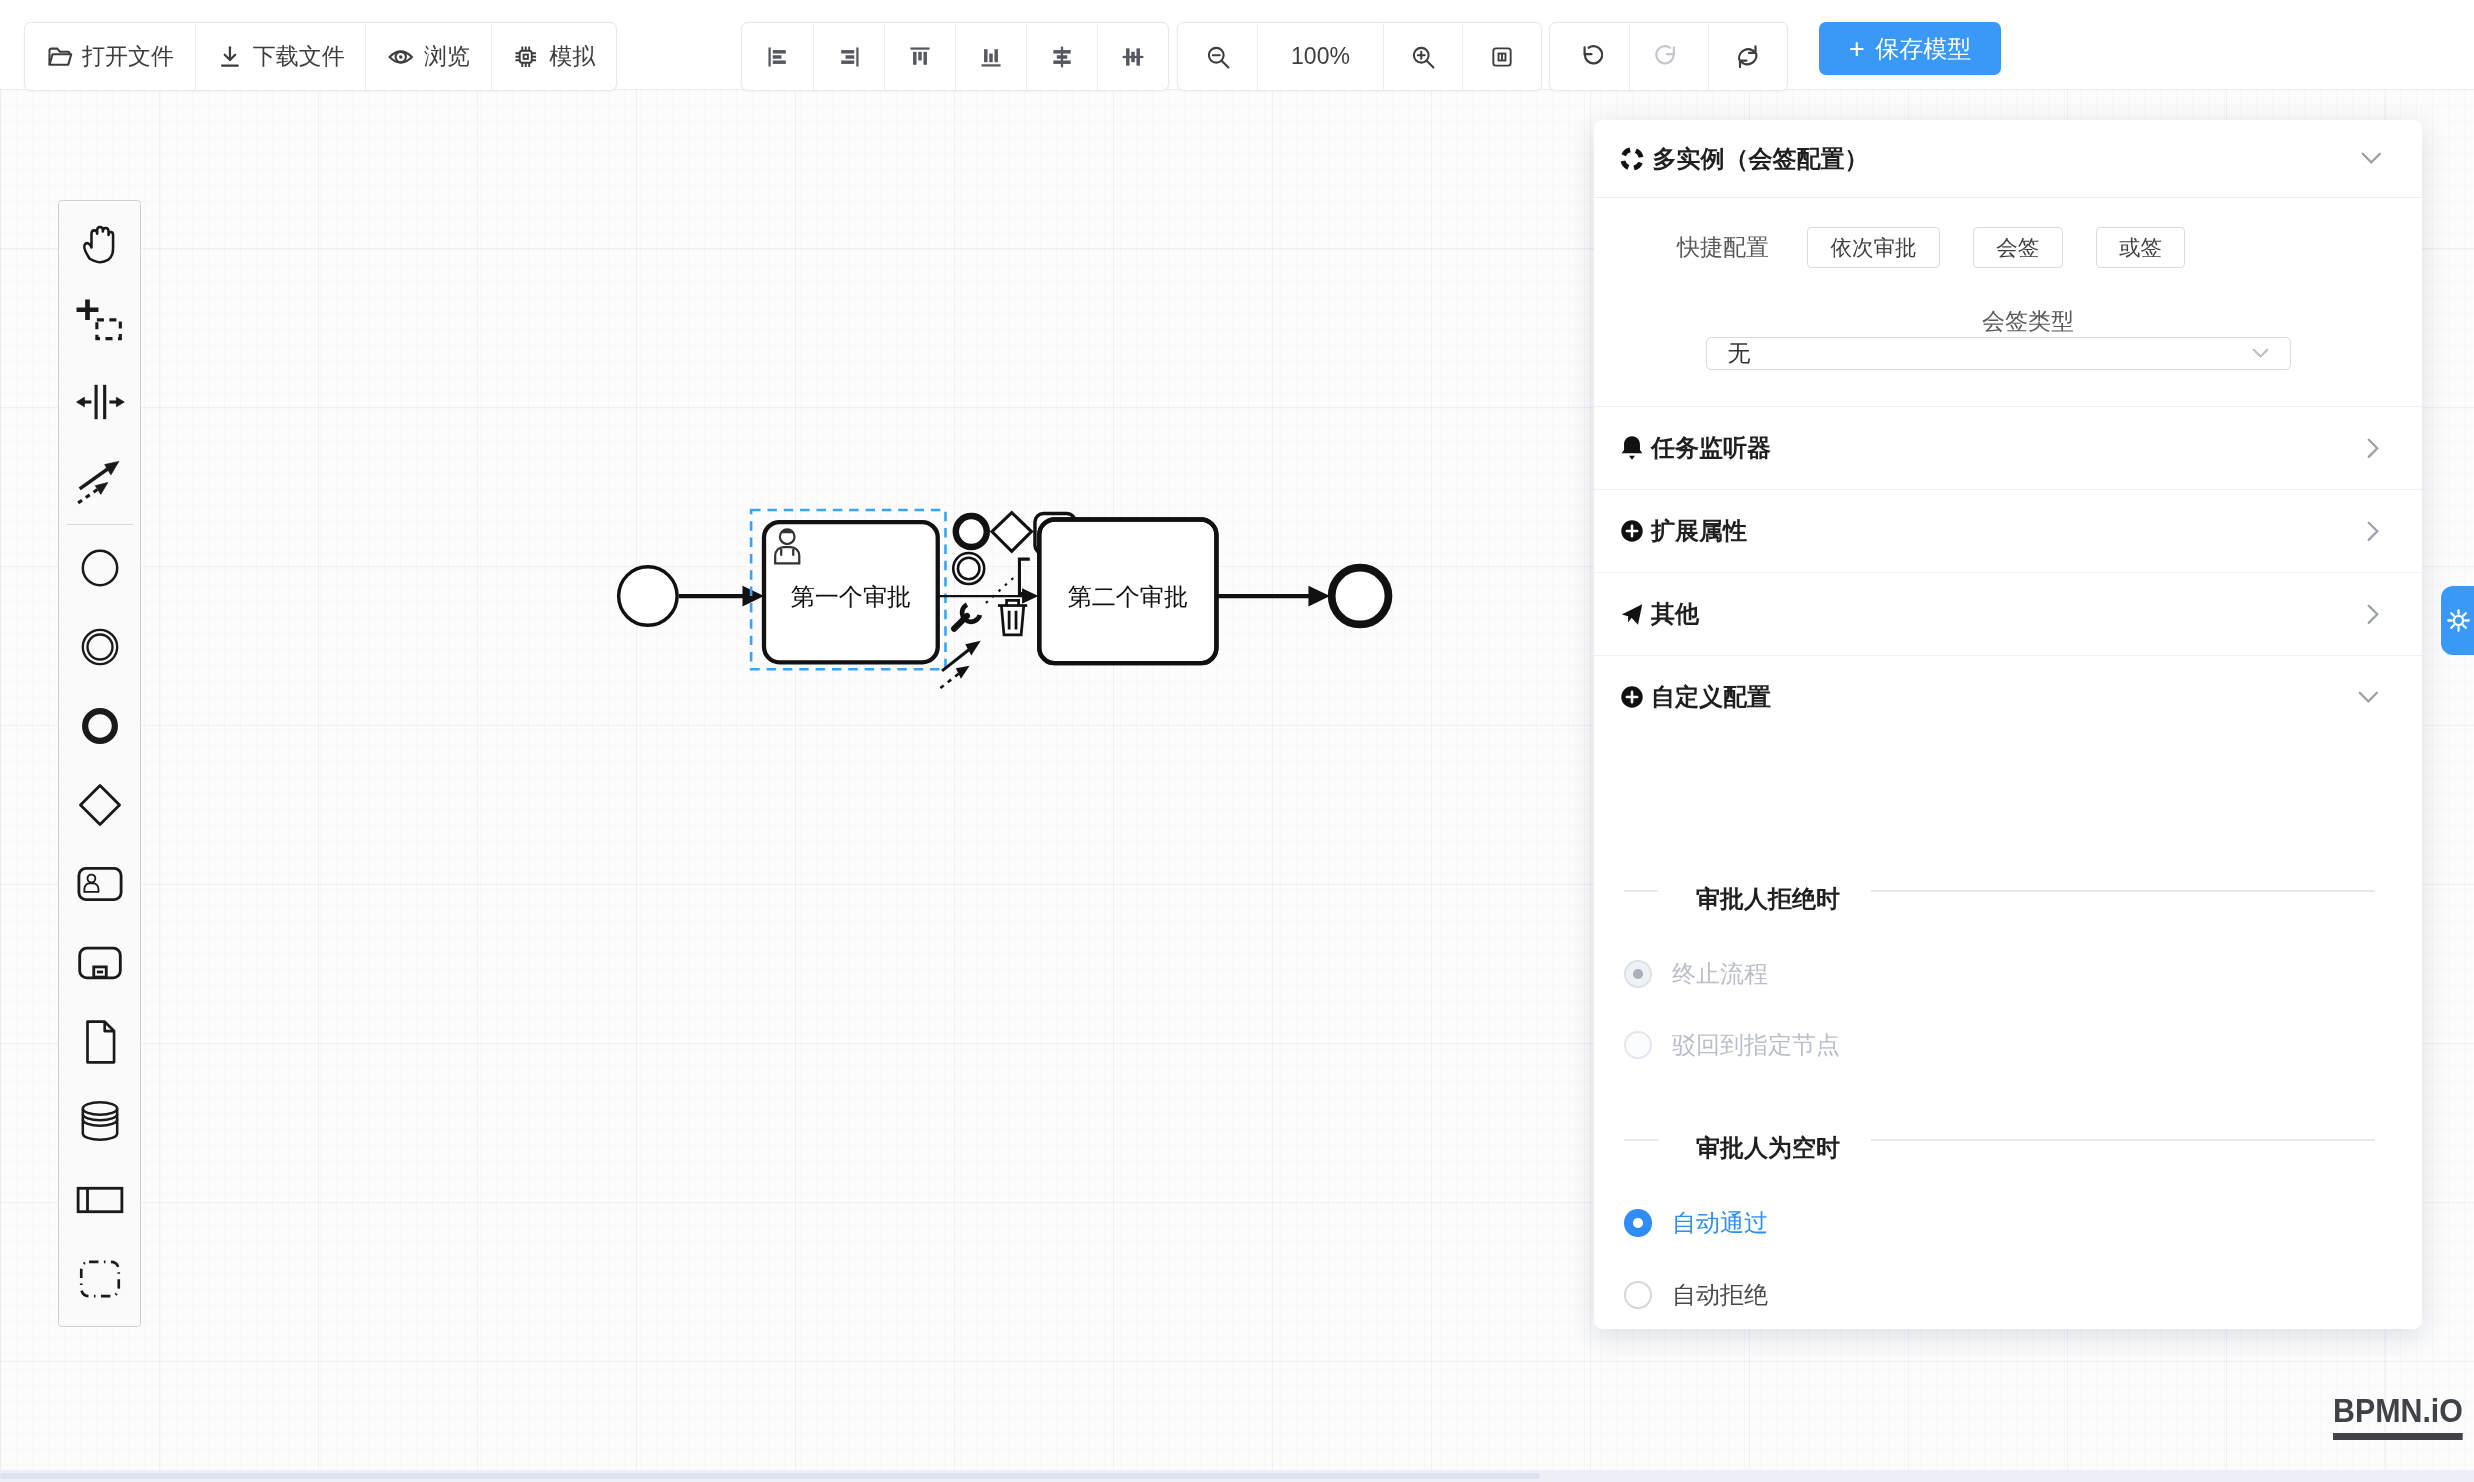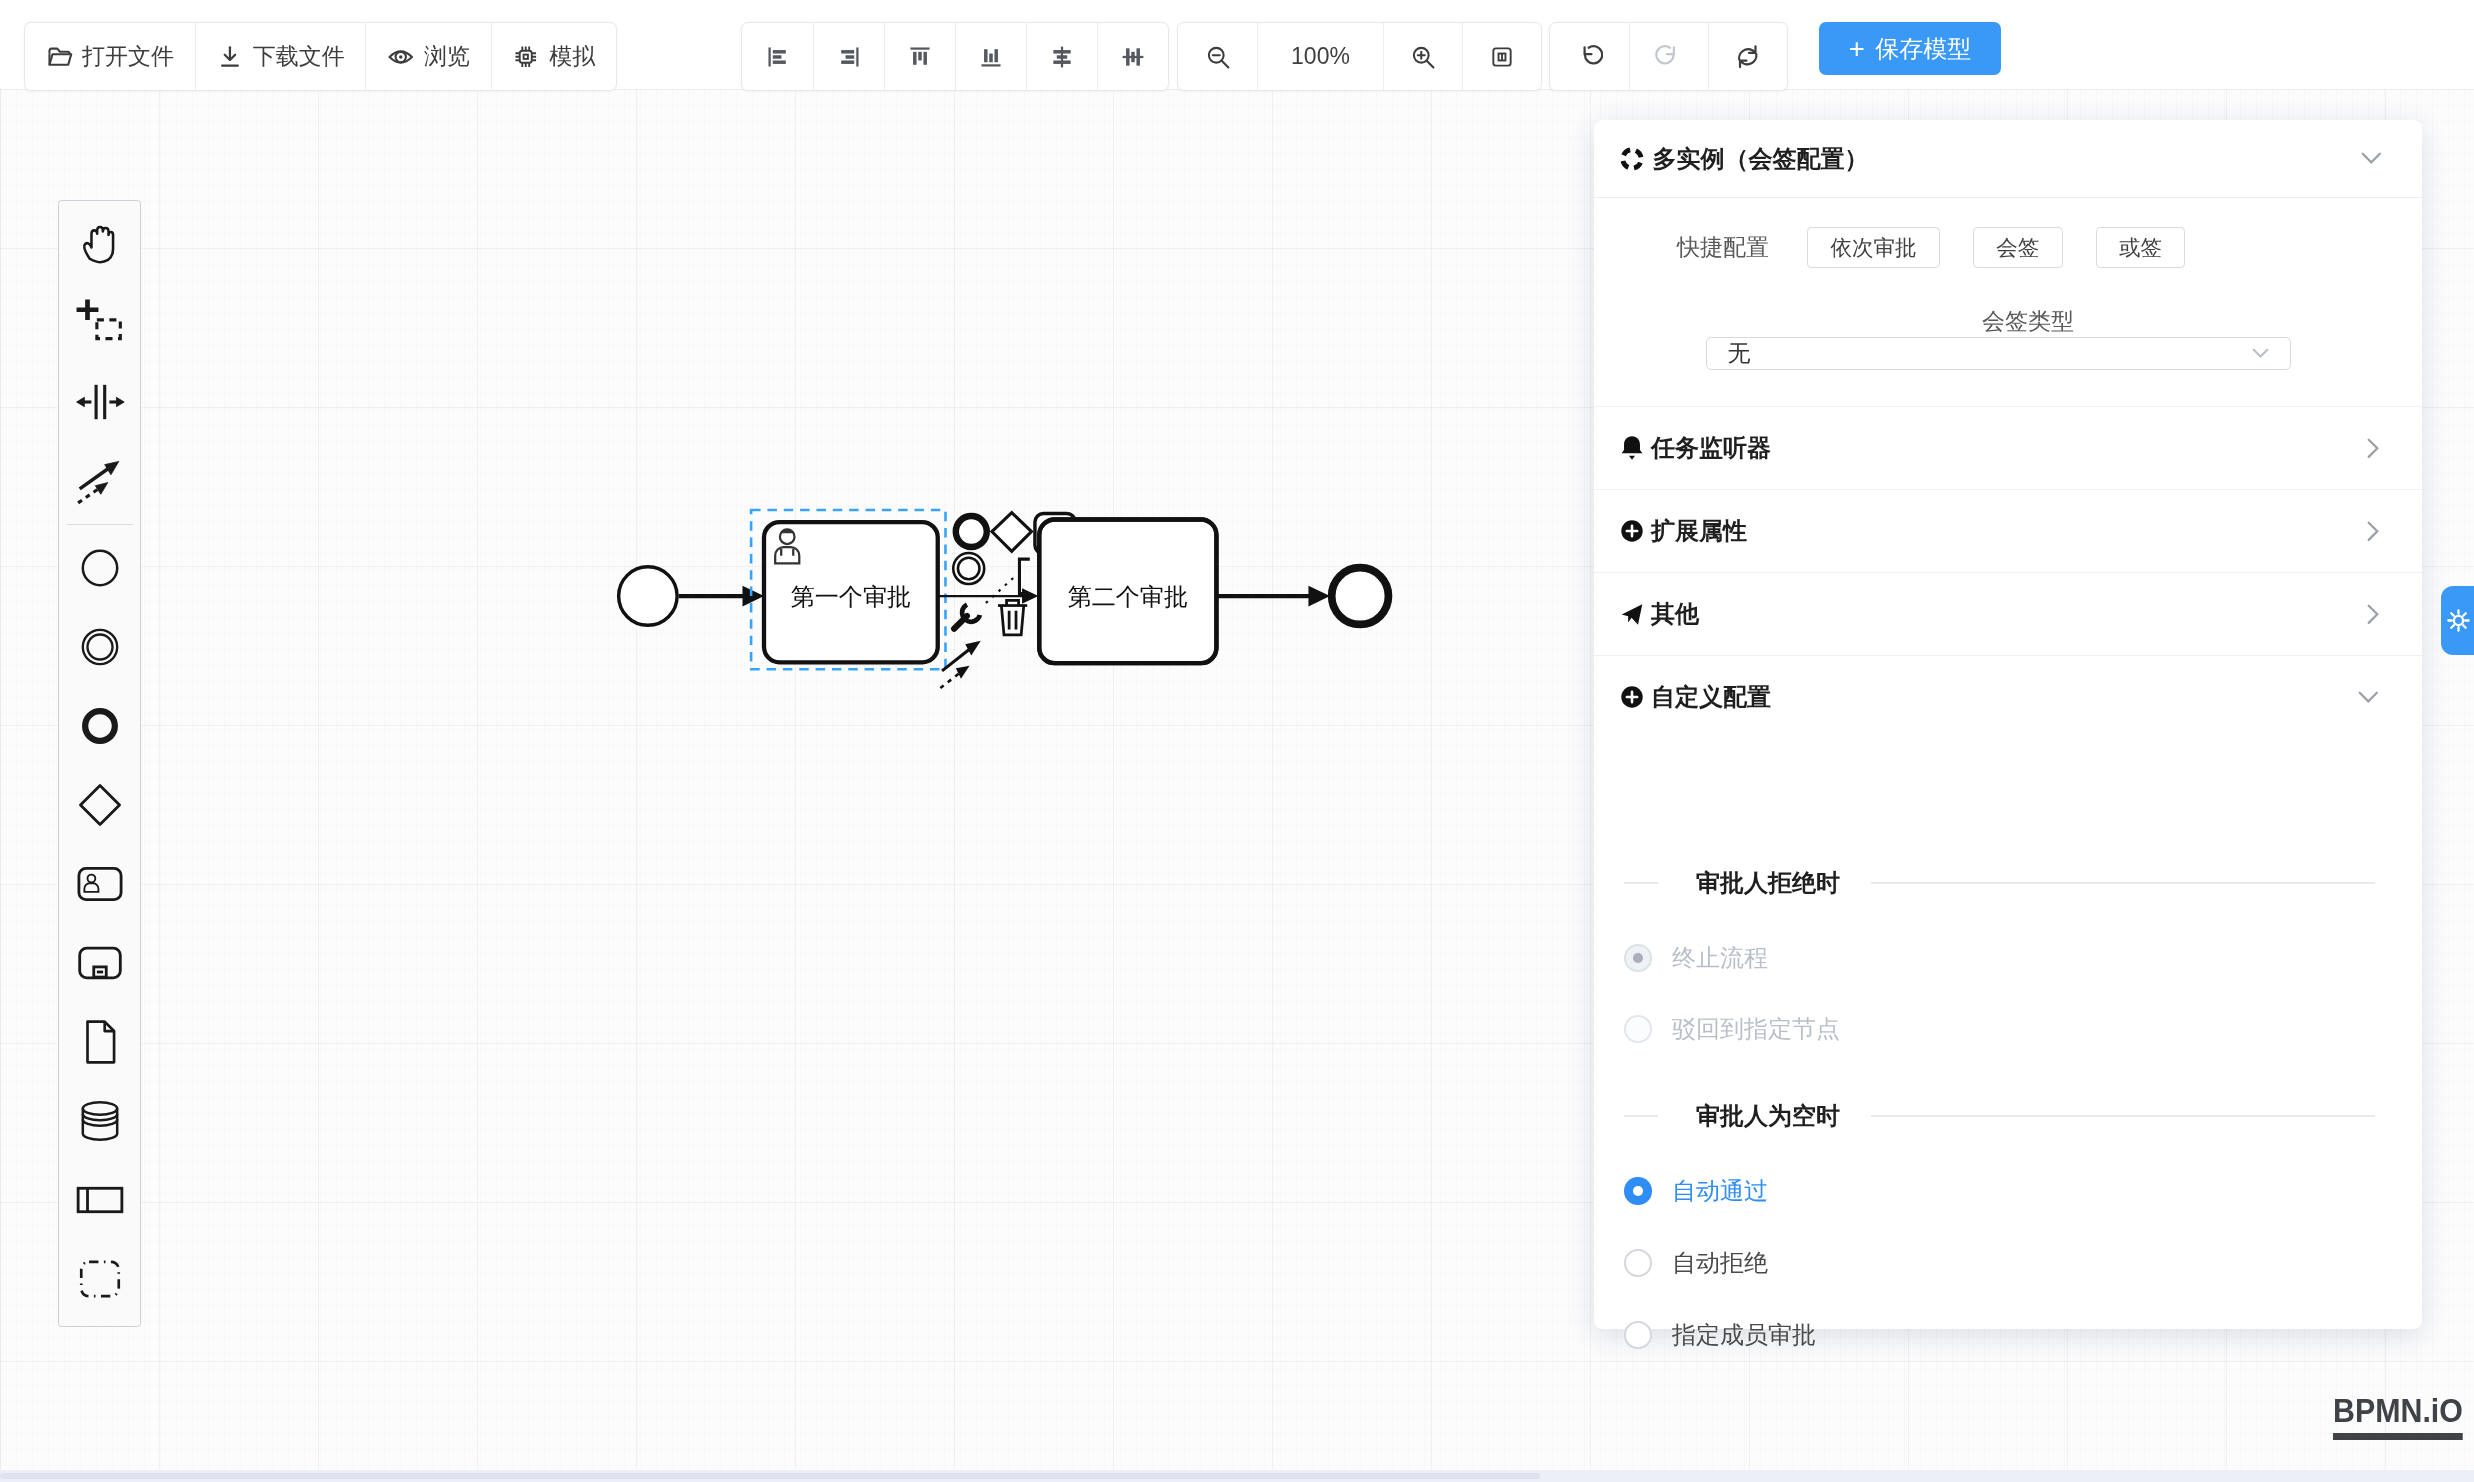--- a/index.html
+++ b/index.html
@@ -64,21 +64,21 @@
   .section-list { position:absolute; top:286px; left:0; right:0; }
   .section-row { height:83px; display:flex; align-items:center; padding:0 43px 0 26px;
                  border-top:0.9px solid #f0f1f4; cursor:pointer; }
   .section-label { font-size:24px; color:#1f1f1f; font-weight:600; margin-left:6.9px; }
   .section-row .chev { margin-left:auto; }
 
   .custom-body { position:absolute; top:699px; left:30px; right:47px; bottom:0; padding-top:48px; }
   .group-title { display:flex; align-items:center; }
   .group-title .ln-l { width:34px; height:1.7px; background:#e7e9ec; flex:none; }
   .group-title .ln-r { flex:1; height:1.7px; background:#e7e9ec; }
-  .group-title .gt-text { font-size:24px; font-weight:600; color:#1f1f1f; margin:0 31px 0 38px; }
+  .group-title .gt-text { font-size:24px; font-weight:600; color:#1f1f1f; margin:16px 31px 0 38px; }
   .radio-row { display:flex; align-items:center; cursor:pointer; }
   .radio { width:27.5px; height:27.5px; border-radius:50%; flex:none; position:relative; }
   .radio.off { border:2.2px solid #d4d7dd; background:#fff; }
   .radio.dis-off { border:2.2px solid #e3e6ec; background:#fbfcfd; }
   .radio.dis-on { border:2.2px solid #dde1e8; background:#eef1f5; }
   .radio.dis-on::after { content:""; position:absolute; left:50%; top:50%; width:9.5px; height:9.5px; margin:-4.7px 0 0 -4.7px;
                          border-radius:50%; background:#a9afbb; }
   .radio.on-blue { background:#2f8df5; }
   .radio.on-blue::after { content:""; position:absolute; left:50%; top:50%; width:9.5px; height:9.5px; margin:-4.7px 0 0 -4.7px;
                           border-radius:50%; background:#fff; }
@@ -527,24 +527,20 @@
     </div>
 
     <div class="radio-row sel-blue mt50" data-interactable="true">
       <span class="radio on-blue" data-interactable="false"></span>
       <span class="radio-label" data-interactable="false">自动通过</span>
     </div>
     <div class="radio-row mt46" data-interactable="true">
       <span class="radio off" data-interactable="false"></span>
       <span class="radio-label" data-interactable="false">自动拒绝</span>
     </div>
-    <div class="radio-row mt46" data-interactable="true">
-      <span class="radio off" data-interactable="false"></span>
-      <span class="radio-label" data-interactable="false">指定成员审批</span>
-    </div>
 
   </div>
 </div>
 
 <div class="gear-tab" data-interactable="true">
   <svg width="23" height="23" viewBox="0 0 26 26" data-interactable="false" fill="none" stroke="#fff" stroke-width="2.6" stroke-linecap="round">
     <circle cx="13" cy="13" r="5.2"></circle>
     <path d="M13 1.5 v4 M13 20.5 v4 M1.5 13 h4 M20.5 13 h4 M4.8 4.8 l2.9 2.9 M18.3 18.3 l2.9 2.9 M21.2 4.8 L18.3 7.7 M7.7 18.3 L4.8 21.2"></path>
   </svg>
 </div>

